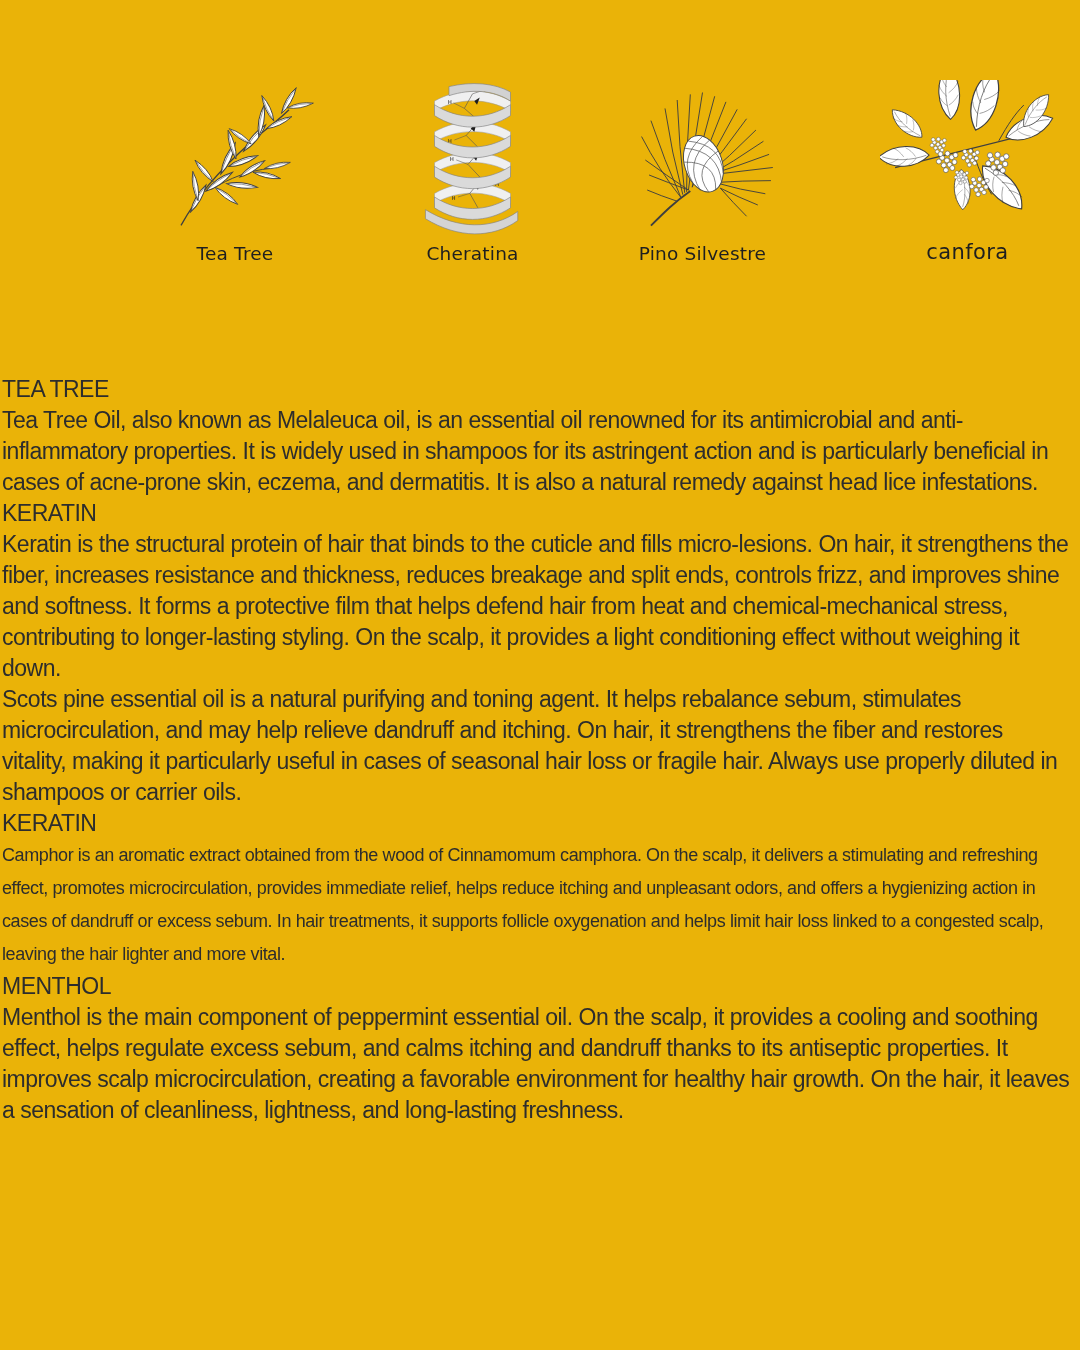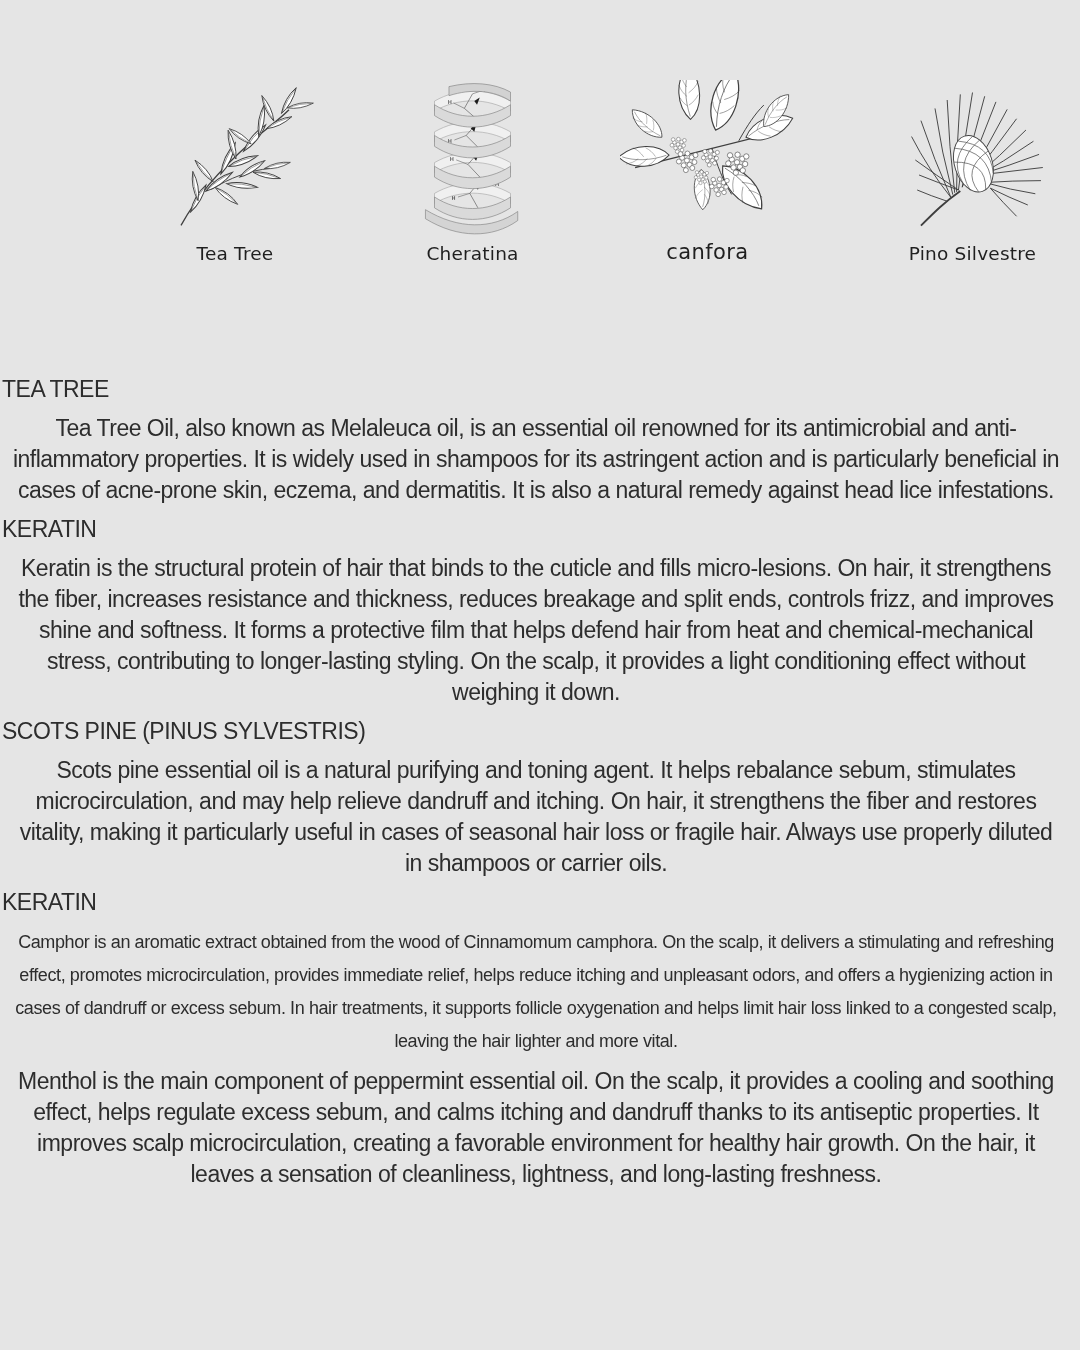--- a/index.html
+++ b/index.html
@@ -1,18 +1,18 @@
 <!DOCTYPE html>
 <html><head>
 <meta charset="utf-8">
 <style>
   html,body { margin:0; padding:0; background:#ffffff; }
   .page {
     position:relative; width:1080px; height:1350px; overflow:hidden;
-    background:#e5e5e5; font-family:"Liberation Sans", sans-serif; color:#2d2d2d;
+    background:#eab308; font-family:"Liberation Sans", sans-serif; color:#2d2d2d;
   }
   
   .figures-row {
     display:flex; align-items:flex-end; gap:15px;
     padding:64px 0 0 105px;
   }
   .fig { display:flex; flex-direction:column; align-items:center; }
   .fig-1 { width:180px; } .fig-2 { width:170px;text-align:right; } .fig-3 { width:165px; } .fig-4 { width:175px; }
   .art { display:flex; align-items:flex-end; justify-content:center; height:152px; }
   figcaption {
@@ -20,21 +20,21 @@
     font-size:18.5px; color:#1f1f1f; letter-spacing:.2px; white-space:nowrap;
   }
   .fig-4 figcaption { font-size:21px; letter-spacing:.4px; }
   
   .content { margin-top:94px; padding:0 10px 0 2px; }
   .content h2 {
     margin:0; font-size:23px; line-height:31px; font-weight:400;
     letter-spacing:-0.5px; color:#2d2d2d;
   }
   .content p {
-    margin:8px; font-size:23px; line-height:31px; letter-spacing:-0.5px; color:#2d2d2d;text-align:center;
+    margin:0; font-size:23px; line-height:31px; letter-spacing:-0.5px; color:#2d2d2d;
   }
   .section--camphor p { font-size:18px; line-height:33px; letter-spacing:-0.4px; }
   svg { display:block; }
   svg text { font-family:"DejaVu Sans", sans-serif; }
 </style>
 </head>
 <body>
 
 <div class="page">
 
@@ -101,66 +101,20 @@
 
           <path d="M30 4 C55 -2 80 0 98 10 L98 20 C80 8 55 6 30 14 Z" fill="#d2d2d2" stroke="#808080" stroke-width="0.7"></path>
           <path d="M14 24 C40 41 72 41 98 24 L98 36 C72 53 40 53 14 36 Z" fill="#dadada" stroke="#808080" stroke-width="0.7"></path>
           <path d="M14 58 C40 75 72 75 98 58 L98 70 C72 87 40 87 14 70 Z" fill="#dadada" stroke="#808080" stroke-width="0.7"></path>
           <path d="M14 92 C40 109 72 109 98 92 L98 104 C72 121 40 121 14 104 Z" fill="#dadada" stroke="#808080" stroke-width="0.7"></path>
           <path d="M14 126 C40 143 72 143 98 126 L98 138 C72 155 40 155 14 138 Z" fill="#dadada" stroke="#808080" stroke-width="0.7"></path>
           <path d="M4 140 C40 162 78 162 106 142 L106 152 C78 172 40 172 4 150 Z" fill="#d4d4d4" stroke="#808080" stroke-width="0.7"></path>
         </svg>
       </div>
       <figcaption>Cheratina</figcaption>
-    </figure>
-
-    <figure class="fig fig-4">
-      <div class="art">
-        <svg width="175" height="152" viewBox="0 0 190 170">
-          <defs>
-            <g id="cleaf">
-              <path d="M0 0 C12 -16 40 -21 56 -7 C40 10 13 12 0 0 Z" fill="#ffffff" stroke="#3f3f3f" stroke-width="1.1"></path>
-              <path d="M3 -0.5 C20 -8 38 -10 52 -6.5" fill="none" stroke="#3f3f3f" stroke-width="0.55"></path>
-              <path d="M14 -4.5 C16 -8 18 -11 22 -13 M24 -6 C27 -10 30 -13 35 -15.5 M34 -7 C38 -11 42 -13 47 -14 M15 -3 C18 1 22 4 27 6 M28 -4.5 C32 0 36 3 41 4.5" fill="none" stroke="#3f3f3f" stroke-width="0.4"></path>
-            </g>
-            <g id="fcl" fill="#ffffff" stroke="#555555" stroke-width="0.6">
-              <circle cx="0" cy="0" r="2.3"></circle>
-                <circle cx="4.5" cy="-3" r="2.3"></circle>
-                <circle cx="-4.5" cy="-2.5" r="2.3"></circle>
-              <circle cx="2.5" cy="4" r="2.3"></circle>
-                <circle cx="-3" cy="4.5" r="2.3"></circle>
-                <circle cx="7" cy="1.5" r="2.3"></circle>
-              <circle cx="-7.5" cy="1" r="2.3"></circle>
-                <circle cx="0.5" cy="-6.5" r="2.3"></circle>
-                <circle cx="8" cy="-5" r="2.3"></circle>
-              <circle cx="-6" cy="-6" r="2.3"></circle>
-                <circle cx="5" cy="7" r="2.3"></circle>
-                <circle cx="-1" cy="9" r="2.3"></circle>
-            </g>
-          </defs>
-          <path d="M14 98 C55 88 100 76 174 58" fill="none" stroke="#3f3f3f" stroke-width="1.5"></path>
-          <path d="M100 76 C106 96 112 112 122 128" fill="none" stroke="#3f3f3f" stroke-width="1.1"></path>
-          <path d="M130 68 C140 50 148 38 158 28" fill="none" stroke="#3f3f3f" stroke-width="1.1"></path>
-          <use href="#cleaf" transform="translate(104 56) rotate(-65) scale(1.25)"></use>
-          <use href="#cleaf" transform="translate(76 44) rotate(-85) scale(1.05)"></use>
-          <use href="#cleaf" transform="translate(138 64) rotate(-15)"></use>
-          <use href="#cleaf" transform="translate(158 52) rotate(-45) scale(0.8)"></use>
-          <use href="#cleaf" transform="translate(112 96) rotate(55) scale(1.15)"></use>
-          <use href="#cleaf" transform="translate(88 100) rotate(95) scale(0.8)"></use>
-          <use href="#cleaf" transform="translate(52 84) rotate(-175)"></use>
-          <use href="#cleaf" transform="translate(44 64) rotate(-130) scale(0.8)"></use>
-          <use href="#fcl" transform="translate(72 90) scale(1.2)"></use>
-          <use href="#fcl" transform="translate(98 86)"></use>
-          <use href="#fcl" transform="translate(128 92) scale(1.3)"></use>
-          <use href="#fcl" transform="translate(108 118) scale(1.1)"></use>
-          <use href="#fcl" transform="translate(62 72) scale(0.9)"></use>
-          <use href="#fcl" transform="translate(88 108) scale(0.8)"></use>
-        </svg>
-      </div>
-      <figcaption>canfora</figcaption>
     </figure>
 
     <figure class="fig fig-3">
       <div class="art">
         <svg width="165" height="150" viewBox="0 0 170 160">
           <path d="M30 150 C45 135 55 125 72 113" fill="none" stroke="#3f3f3f" stroke-width="2"></path>
           <g fill="none" stroke="#3f3f3f" stroke-width="1">
             <path d="M62 120 Q38 90 20 55"></path>
               <path d="M62 120 Q44 80 30 38"></path>
             <path d="M64 117 Q52 72 45 25"></path>
@@ -192,42 +146,88 @@
               <path d="M14 -22 Q-20 -8 -12 26"></path>
                 <path d="M19 -8 Q-14 2 -4 30"></path>
                 <path d="M8 -28 Q-24 -14 -17 16"></path>
             </g>
           </g>
         </svg>
       </div>
       <figcaption>Pino Silvestre</figcaption>
     </figure>
 
+    <figure class="fig fig-4">
+      <div class="art">
+        <svg width="175" height="152" viewBox="0 0 190 170">
+          <defs>
+            <g id="cleaf">
+              <path d="M0 0 C12 -16 40 -21 56 -7 C40 10 13 12 0 0 Z" fill="#ffffff" stroke="#3f3f3f" stroke-width="1.1"></path>
+              <path d="M3 -0.5 C20 -8 38 -10 52 -6.5" fill="none" stroke="#3f3f3f" stroke-width="0.55"></path>
+              <path d="M14 -4.5 C16 -8 18 -11 22 -13 M24 -6 C27 -10 30 -13 35 -15.5 M34 -7 C38 -11 42 -13 47 -14 M15 -3 C18 1 22 4 27 6 M28 -4.5 C32 0 36 3 41 4.5" fill="none" stroke="#3f3f3f" stroke-width="0.4"></path>
+            </g>
+            <g id="fcl" fill="#ffffff" stroke="#555555" stroke-width="0.6">
+              <circle cx="0" cy="0" r="2.3"></circle>
+                <circle cx="4.5" cy="-3" r="2.3"></circle>
+                <circle cx="-4.5" cy="-2.5" r="2.3"></circle>
+              <circle cx="2.5" cy="4" r="2.3"></circle>
+                <circle cx="-3" cy="4.5" r="2.3"></circle>
+                <circle cx="7" cy="1.5" r="2.3"></circle>
+              <circle cx="-7.5" cy="1" r="2.3"></circle>
+                <circle cx="0.5" cy="-6.5" r="2.3"></circle>
+                <circle cx="8" cy="-5" r="2.3"></circle>
+              <circle cx="-6" cy="-6" r="2.3"></circle>
+                <circle cx="5" cy="7" r="2.3"></circle>
+                <circle cx="-1" cy="9" r="2.3"></circle>
+            </g>
+          </defs>
+          <path d="M14 98 C55 88 100 76 174 58" fill="none" stroke="#3f3f3f" stroke-width="1.5"></path>
+          <path d="M100 76 C106 96 112 112 122 128" fill="none" stroke="#3f3f3f" stroke-width="1.1"></path>
+          <path d="M130 68 C140 50 148 38 158 28" fill="none" stroke="#3f3f3f" stroke-width="1.1"></path>
+          <use href="#cleaf" transform="translate(104 56) rotate(-65) scale(1.25)"></use>
+          <use href="#cleaf" transform="translate(76 44) rotate(-85) scale(1.05)"></use>
+          <use href="#cleaf" transform="translate(138 64) rotate(-15)"></use>
+          <use href="#cleaf" transform="translate(158 52) rotate(-45) scale(0.8)"></use>
+          <use href="#cleaf" transform="translate(112 96) rotate(55) scale(1.15)"></use>
+          <use href="#cleaf" transform="translate(88 100) rotate(95) scale(0.8)"></use>
+          <use href="#cleaf" transform="translate(52 84) rotate(-175)"></use>
+          <use href="#cleaf" transform="translate(44 64) rotate(-130) scale(0.8)"></use>
+          <use href="#fcl" transform="translate(72 90) scale(1.2)"></use>
+          <use href="#fcl" transform="translate(98 86)"></use>
+          <use href="#fcl" transform="translate(128 92) scale(1.3)"></use>
+          <use href="#fcl" transform="translate(108 118) scale(1.1)"></use>
+          <use href="#fcl" transform="translate(62 72) scale(0.9)"></use>
+          <use href="#fcl" transform="translate(88 108) scale(0.8)"></use>
+        </svg>
+      </div>
+      <figcaption>canfora</figcaption>
+    </figure>
+
   </div>
 
   <div class="content">
 
     <section>
       <h2>TEA TREE</h2>
       <p>Tea Tree Oil, also known as Melaleuca oil, is an essential oil renowned for its antimicrobial and anti-inflammatory properties. It is widely used in shampoos for its astringent action and is particularly beneficial in cases of acne-prone skin, eczema, and dermatitis. It is also a natural remedy against head lice infestations.</p>
     </section>
 
     <section>
       <h2>KERATIN</h2>
       <p>Keratin is the structural protein of hair that binds to the cuticle and fills micro-lesions. On hair, it strengthens the fiber, increases resistance and thickness, reduces breakage and split ends, controls frizz, and improves shine and softness. It forms a protective film that helps defend hair from heat and chemical-mechanical stress, contributing to longer-lasting styling. On the scalp, it provides a light conditioning effect without weighing it down.</p>
     </section>
 
     <section>
-      <h2>SCOTS PINE (PINUS SYLVESTRIS)</h2>
       <p>Scots pine essential oil is a natural purifying and toning agent. It helps rebalance sebum, stimulates microcirculation, and may help relieve dandruff and itching. On hair, it strengthens the fiber and restores vitality, making it particularly useful in cases of seasonal hair loss or fragile hair. Always use properly diluted in shampoos or carrier oils.</p>
     </section>
 
     <section class="section--camphor">
       <h2>KERATIN</h2>
       <p>Camphor is an aromatic extract obtained from the wood of Cinnamomum camphora. On the scalp, it delivers a stimulating and refreshing effect, promotes microcirculation, provides immediate relief, helps reduce itching and unpleasant odors, and offers a hygienizing action in cases of dandruff or excess sebum. In hair treatments, it supports follicle oxygenation and helps limit hair loss linked to a congested scalp, leaving the hair lighter and more vital.</p>
     </section>
 
     <section>
+      <h2>MENTHOL</h2>
       <p>Menthol is the main component of peppermint essential oil. On the scalp, it provides a cooling and soothing effect, helps regulate excess sebum, and calms itching and dandruff thanks to its antiseptic properties. It improves scalp microcirculation, creating a favorable environment for healthy hair growth. On the hair, it leaves a sensation of cleanliness, lightness, and long-lasting freshness.</p>
     </section>
 
   </div>
 </div>
 
 </body></html>

